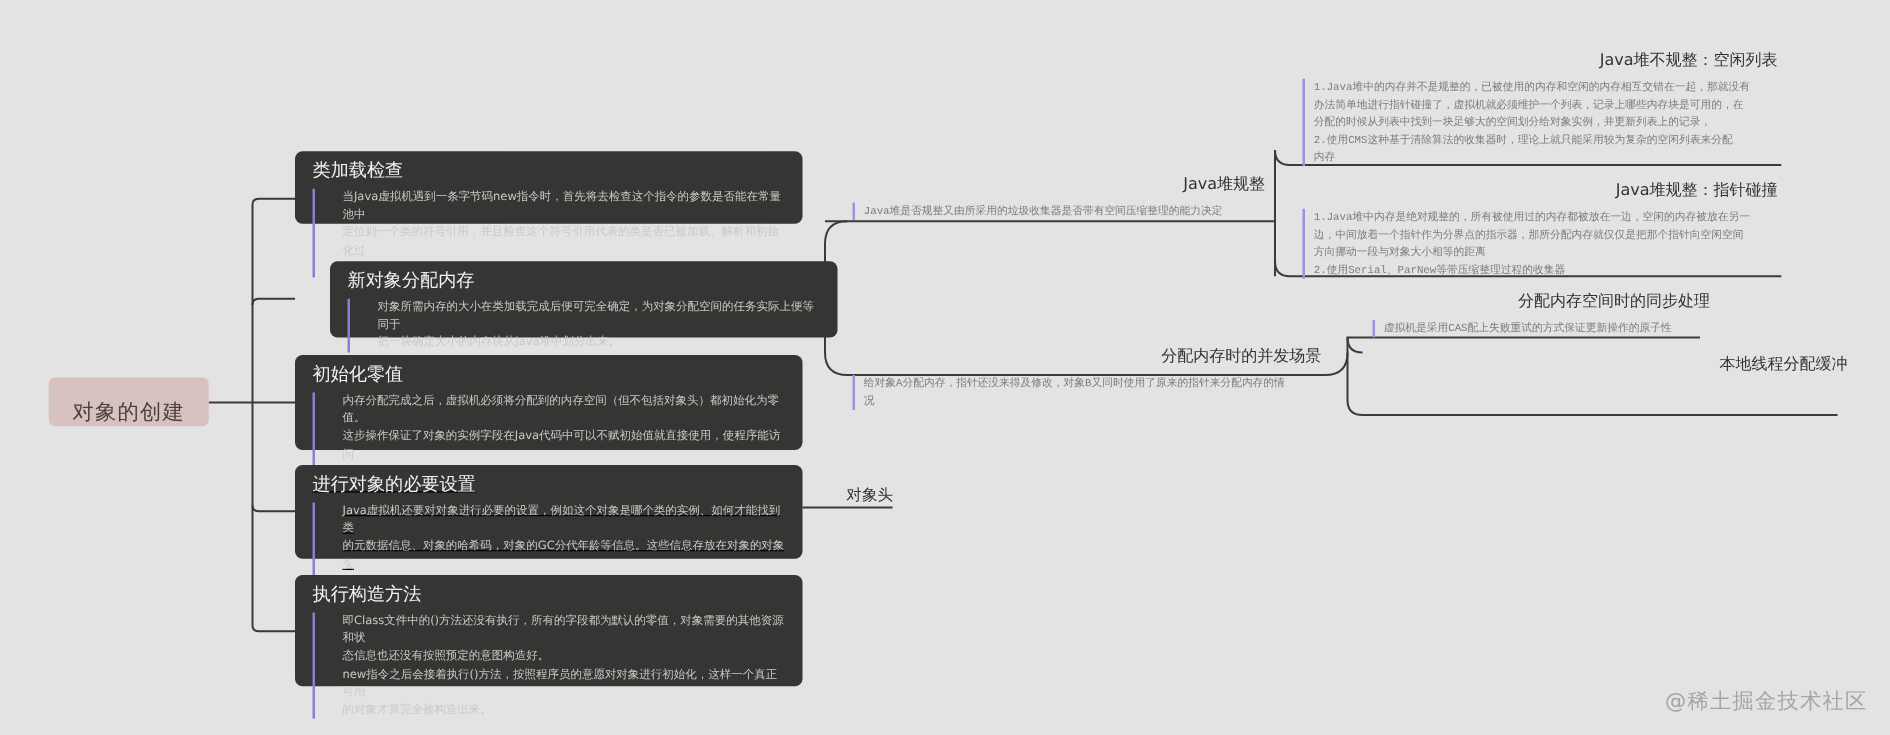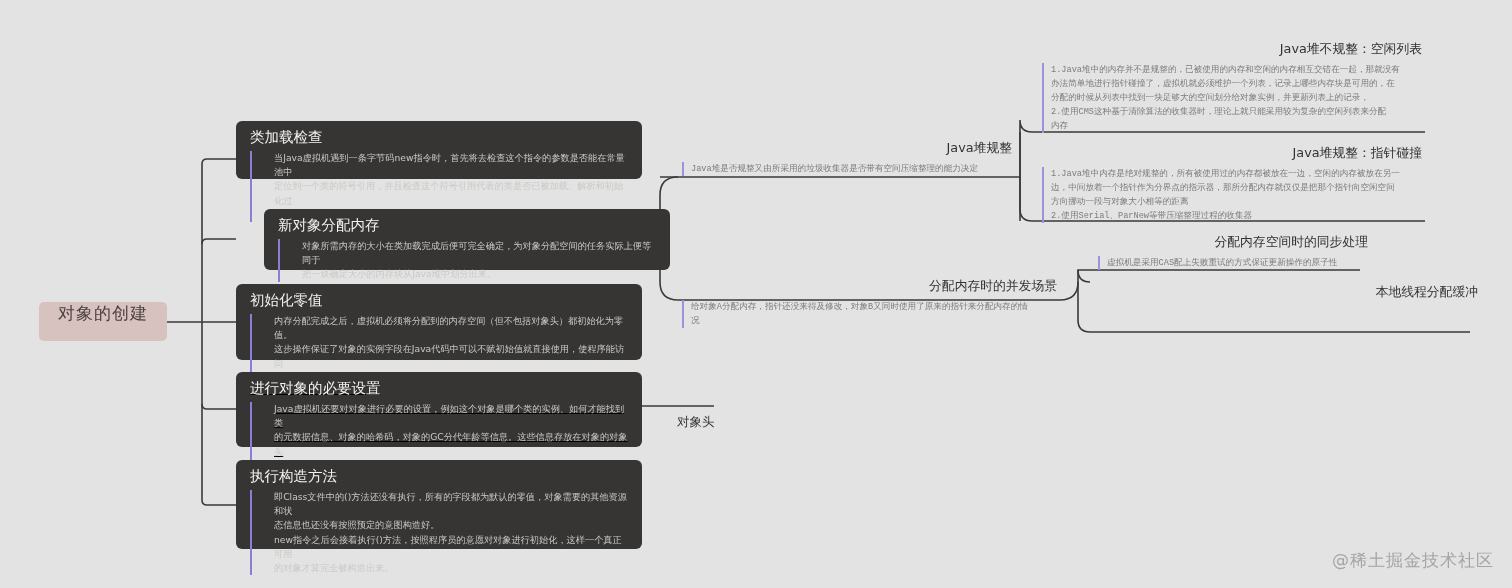--- a/index.html
+++ b/index.html
@@ -6,21 +6,21 @@
   body {
     width:1512px; height:588px; position:relative; overflow:hidden;
     background:#e3e3e3;
     font-family:"DejaVu Sans","Liberation Sans",sans-serif;
   }
   svg.lines { position:absolute; left:0; top:0; width:1512px; height:588px; pointer-events:none; }
 
   .root {
     position:absolute; left:39px; top:302px; width:128px; height:39px;
     background:#d8c2c0; border-radius:5px;
-    display:flex; align-items:flex-start; justify-content:center;
+    display:flex; align-items:flex-end; justify-content:center;
     font-size:17px; color:#4b4040; letter-spacing:1px;
   }
 
   .card {
     position:absolute; left:236px; width:406px;
     background:#363533; border-radius:6px;
     box-sizing:border-box; padding:6px 14px 8px 14px;
   }
   .card .title { font-size:14.5px; color:#f2f2f2; line-height:20px; margin-bottom:4px; }
   .card .note {
@@ -31,21 +31,21 @@
 
   .leaf { position:absolute; }
   .leaf .title { font-size:12.8px; color:#333; line-height:18px;text-align:right; }
   .leaf .note {
     border-left:2px solid #9b92dc; padding-left:7px; margin-top:5px;
     font-size:8.6px; line-height:14px; color:#7c7c7c;
     white-space:pre-line;
     font-family:Liberation Mono, monospace;
   }
 
-  .plain-label { position:absolute; font-size:12.5px; color:#333;margin-top:26px; }
+  .plain-label { position:absolute; font-size:12.5px; color:#333; }
 
   .watermark {
     position:absolute; right:18px; bottom:16px;
     font-size:17px; color:#a5a5a5; letter-spacing:1px;
   }
 </style>
 </head>
 <body>
 
 <svg class="lines" viewBox="0 0 1512 588">

